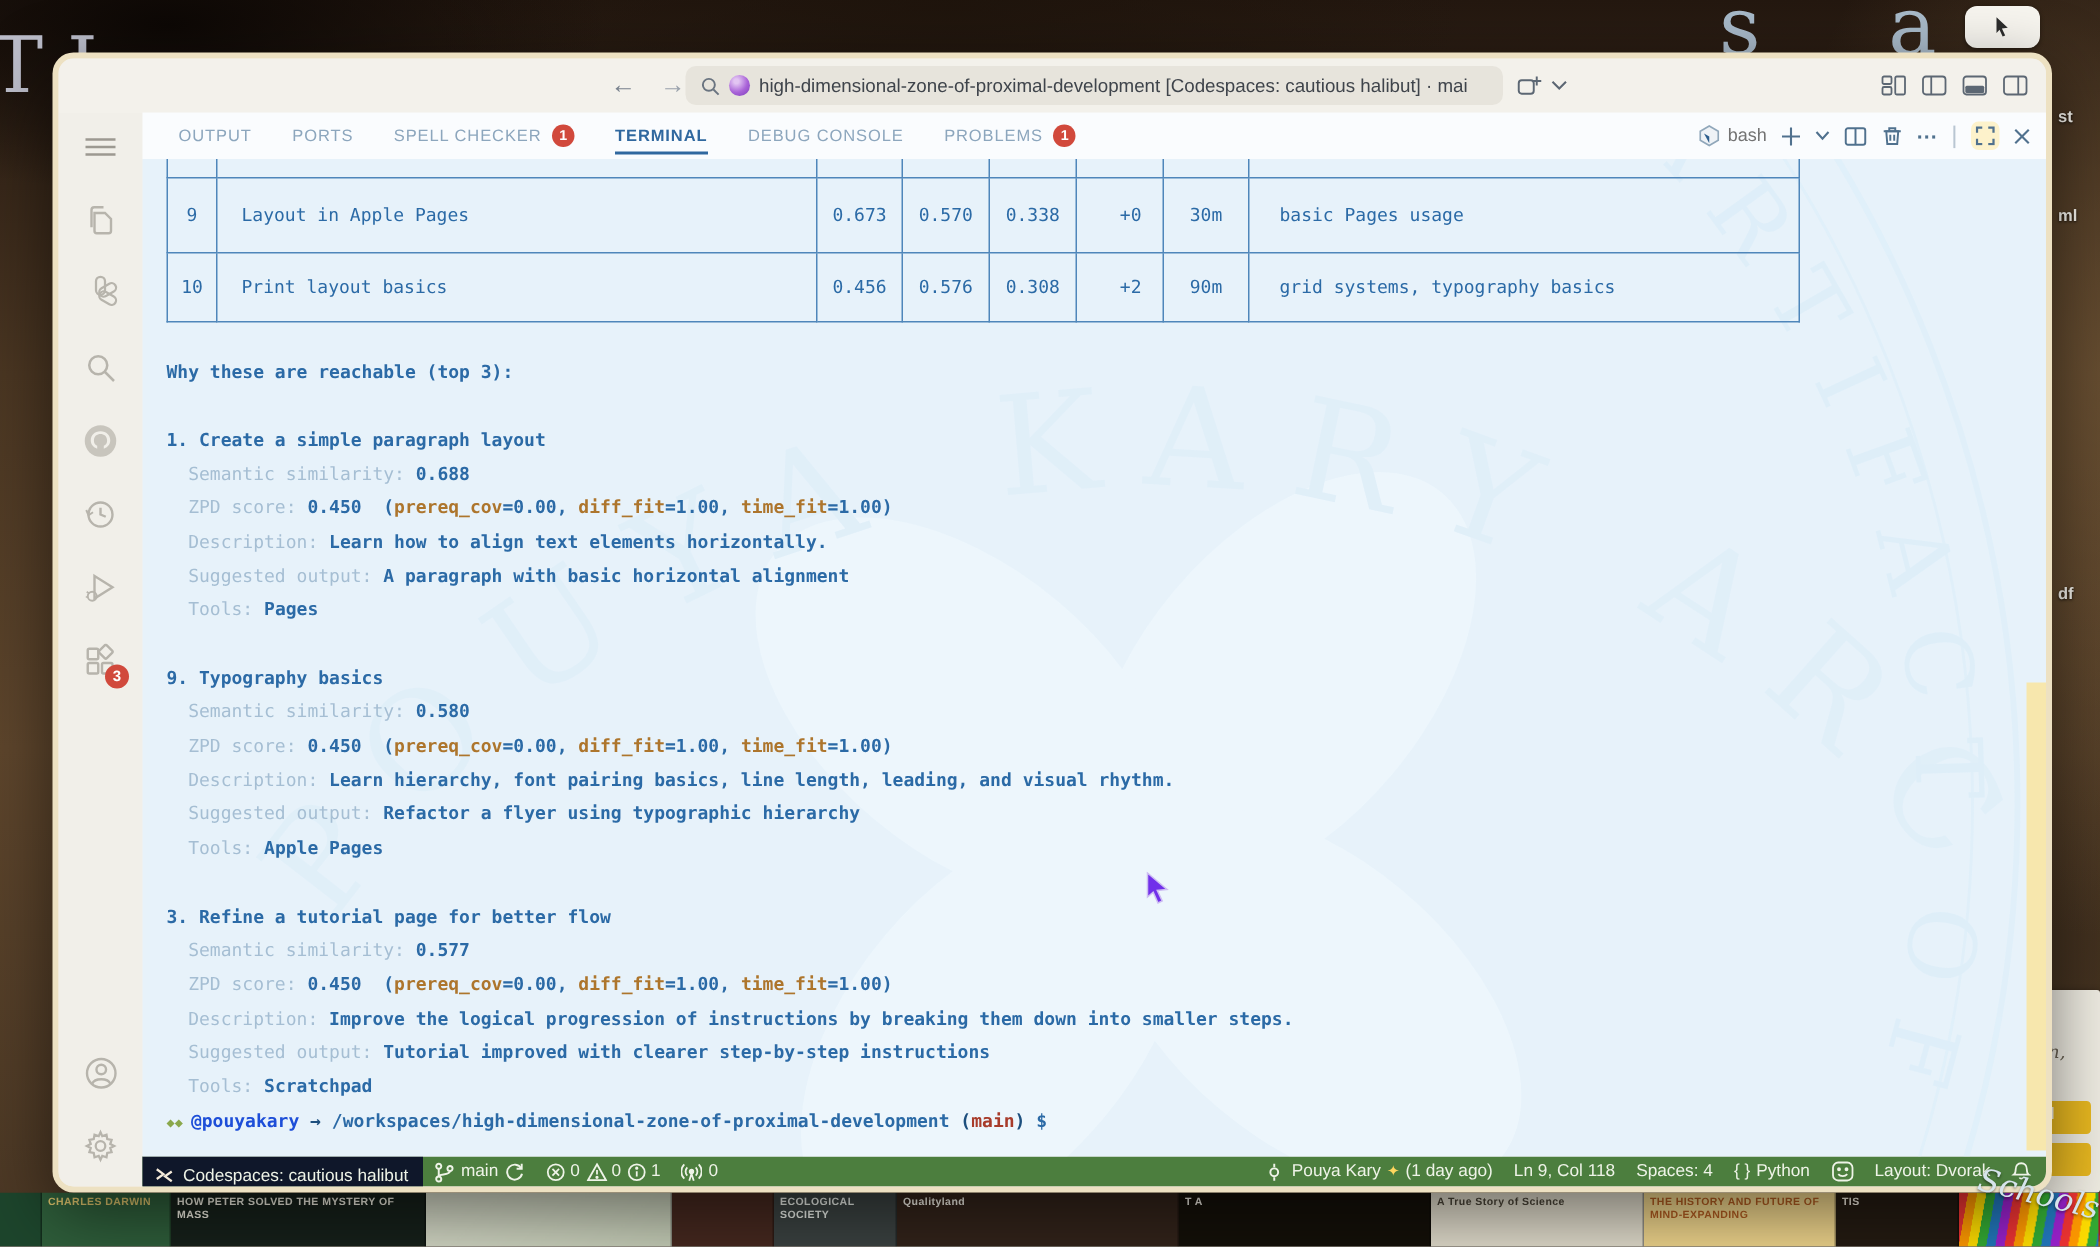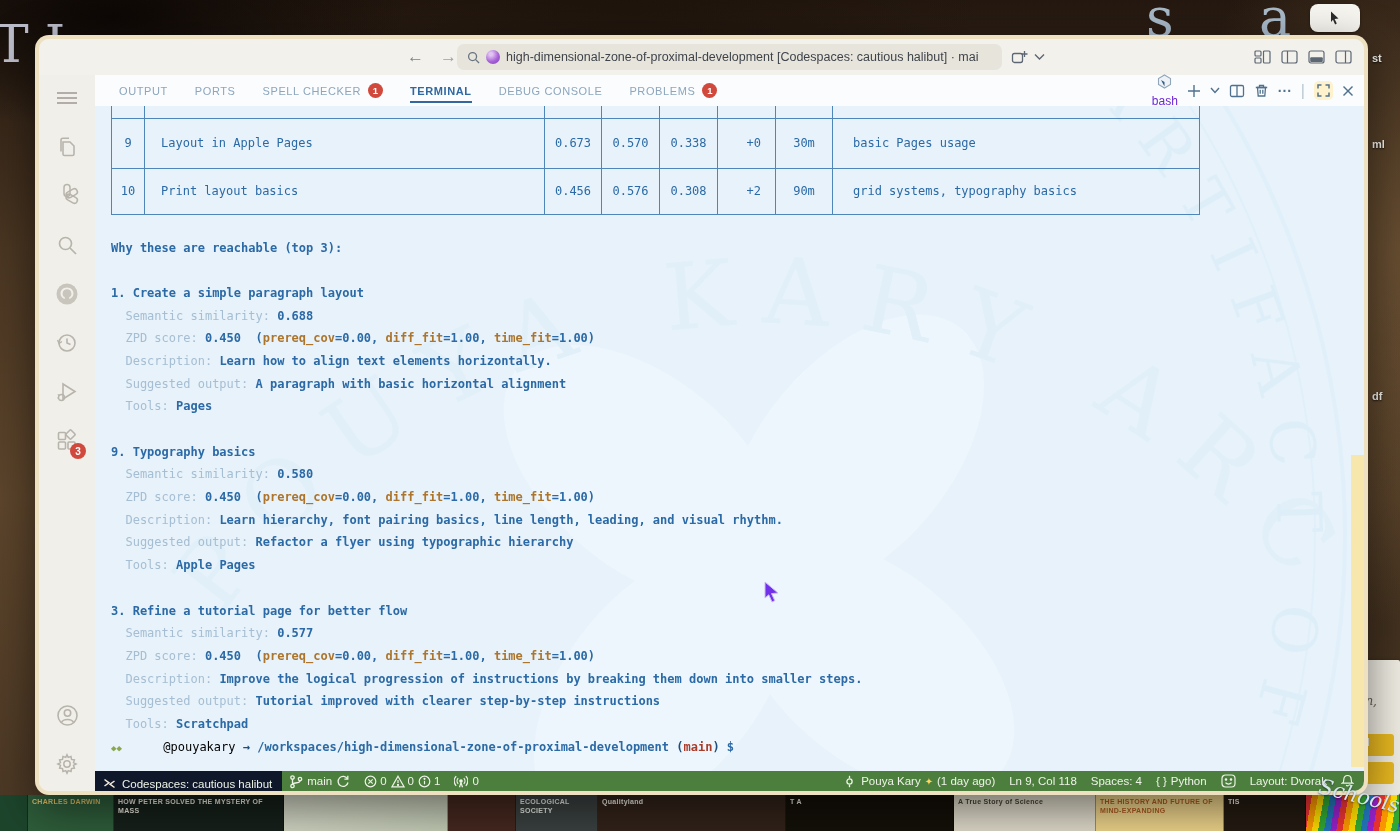--- a/index.html
+++ b/index.html
@@ -16,21 +16,21 @@
       linear-gradient(180deg, #241810 0%, #4a3622 30%, #5d452c 60%, #4a3724 100%); }
   .bg-letters-left { position:absolute; left:-6px; top:14px; font-family:"DejaVu Serif",serif;
     font-size:52px; color:#d9dcec; letter-spacing:16px; opacity:.85; }
   .bg-letters-right { position:absolute; left:1146px; top:-14px; font-family:"DejaVu Serif",serif;
     font-size:54px; color:#b6cbdd; letter-spacing:34px; opacity:.9; }
   .screenshot-btn { position:absolute; left:1310px; top:4px; width:50px; height:28px;
     background:#f7f5ef; border-radius:8px; box-shadow:0 1px 3px rgba(0,0,0,.4);
     display:flex; align-items:center; justify-content:center; }
   .file-label { position:absolute; left:1372px; color:#f4f2ec; font-size:11px; font-weight:bold;
     text-shadow:0 1px 2px rgba(0,0,0,.8); }
-  .fl1{top:52px} .fl2{top:138px} .fl3{top:390px}
+  .fl1{top:72px} .fl2{top:138px} .fl3{top:390px}
   .poster { position:absolute; left:1346px; top:660px; width:54px; height:135px; background:#efece2;
     border-radius:2px; box-shadow:0 1px 4px rgba(0,0,0,.4); overflow:hidden;
     font-family:"DejaVu Serif",serif; color:#6a6254; font-size:12px; padding:34px 2px 0 6px; font-style:italic; }
   .poster .bus { position:absolute; left:8px; top:74px; width:40px; height:22px; background:#e8b820; border-radius:3px;
     box-shadow:0 28px 0 0 #e8b820; }
   .poster .bus:after { content:""; position:absolute; left:5px; top:4px; width:10px; height:8px; background:#f7f4ea; }
   .books { position:absolute; left:0; top:795px; width:1400px; height:36px; display:flex; overflow:hidden; }
   .book { flex:0 0 auto; height:40px; font-size:7px; font-weight:bold; line-height:1.25;
     padding:3px 4px; overflow:hidden; letter-spacing:.3px; border-right:1px solid rgba(0,0,0,.35);
     font-family:"Liberation Sans",sans-serif; }
@@ -68,21 +68,21 @@
 
   
   .tabrow { height:31px; background:#fafcfe; display:flex; align-items:center; padding-left:24px; gap:27px; flex:0 0 auto; position:relative; }
   .ptab { font-size:11px; letter-spacing:.6px; color:#8ca6bd; display:flex; align-items:center; gap:7px;
     height:100%; position:relative; cursor:default; }
   .ptab.active { color:#30689f; font-weight:bold;text-align:right; }
   .ptab.active:after { content:""; position:absolute; left:0; right:0; bottom:3px; height:2px; background:#30689f; }
   .tab-badge { min-width:15px; height:15px; border-radius:50%; background:#d1493c; color:#fff; font-size:9.5px;
     font-weight:bold; display:flex; align-items:center; justify-content:center; letter-spacing:0; }
   .panel-actions { position:absolute; right:10px; top:0; height:100%; display:flex; align-items:center; gap:9px; color:#50718e; }
-  .panel-actions .shell { display:flex; align-items:center; gap:5px; font-size:12px; color:#6d28d9;flex-direction:column; }
+  .panel-actions .shell { display:flex; gap:5px; font-size:12px; color:#737373; }
   .pa-icon { display:flex; align-items:center; justify-content:center; }
   .pa-max { background:#fdf2cb; border-radius:5px; padding:3px; }
   .pa-sep { color:#b9c6d2; }
 
   
   .terminal { flex:1; background:#e7f2fa; position:relative; overflow:hidden; padding:0 0 0 16px; }
   .wm { position:absolute; inset:0; pointer-events:none; }
   .term-z { position:relative; z-index:1; }
   table.results { border-collapse:collapse; margin-top:-34px; table-layout:fixed; width:1088px;
     font:12px "DejaVu Sans Mono",monospace; color:#2b6aa6; }
@@ -90,21 +90,21 @@
   tr.partial { height:46px; } tr.partial td { border-top:none; }
   table.results tr.r1 { height:50px; } table.results tr.r2 { height:46px; }
   td.c-num { text-align:center; } td.c-title { padding-left:16px; } td.c-n { text-align:center; }
   td.c-delta { text-align:right; padding-right:14px; } td.c-time { text-align:center; } td.c-notes { padding-left:20px; }
 
   .term-lines { margin-top:26px; }
   .tl { height:22.7px; line-height:22.7px; white-space:pre; font:12px "DejaVu Sans Mono","DejaVu Sans",monospace; }
   .tl .b { color:#2b6aa6; font-weight:bold; }
   .tl .l { color:#a5bed3; }
   .tl .o { color:#ad752c; font-weight:bold; }
-  .tl .g { color:#000000; font-weight:normal;margin-left:36px; }
+  .tl .g { color:#1d4ed8; font-weight:bold; }
   .tl .r { color:#a83c2b; font-weight:bold; }
   .tl .d { color:#1d4f7e; font-weight:bold; }
   .tl .p { color:#8aa84b; font-size:9px; }
 
   .term-scrollbar { position:absolute; right:0; top:349px; width:13px; height:312px; background:#f7e7ad; z-index:2; }
   .cursor-svg { position:absolute; left:667px; top:475px; z-index:3; }
 
   
   .statusbar { height:20px; background:#4c7e3e; display:flex; align-items:center; flex:0 0 auto;
     color:#eef3e7; font-size:11.5px; white-space:nowrap; }

